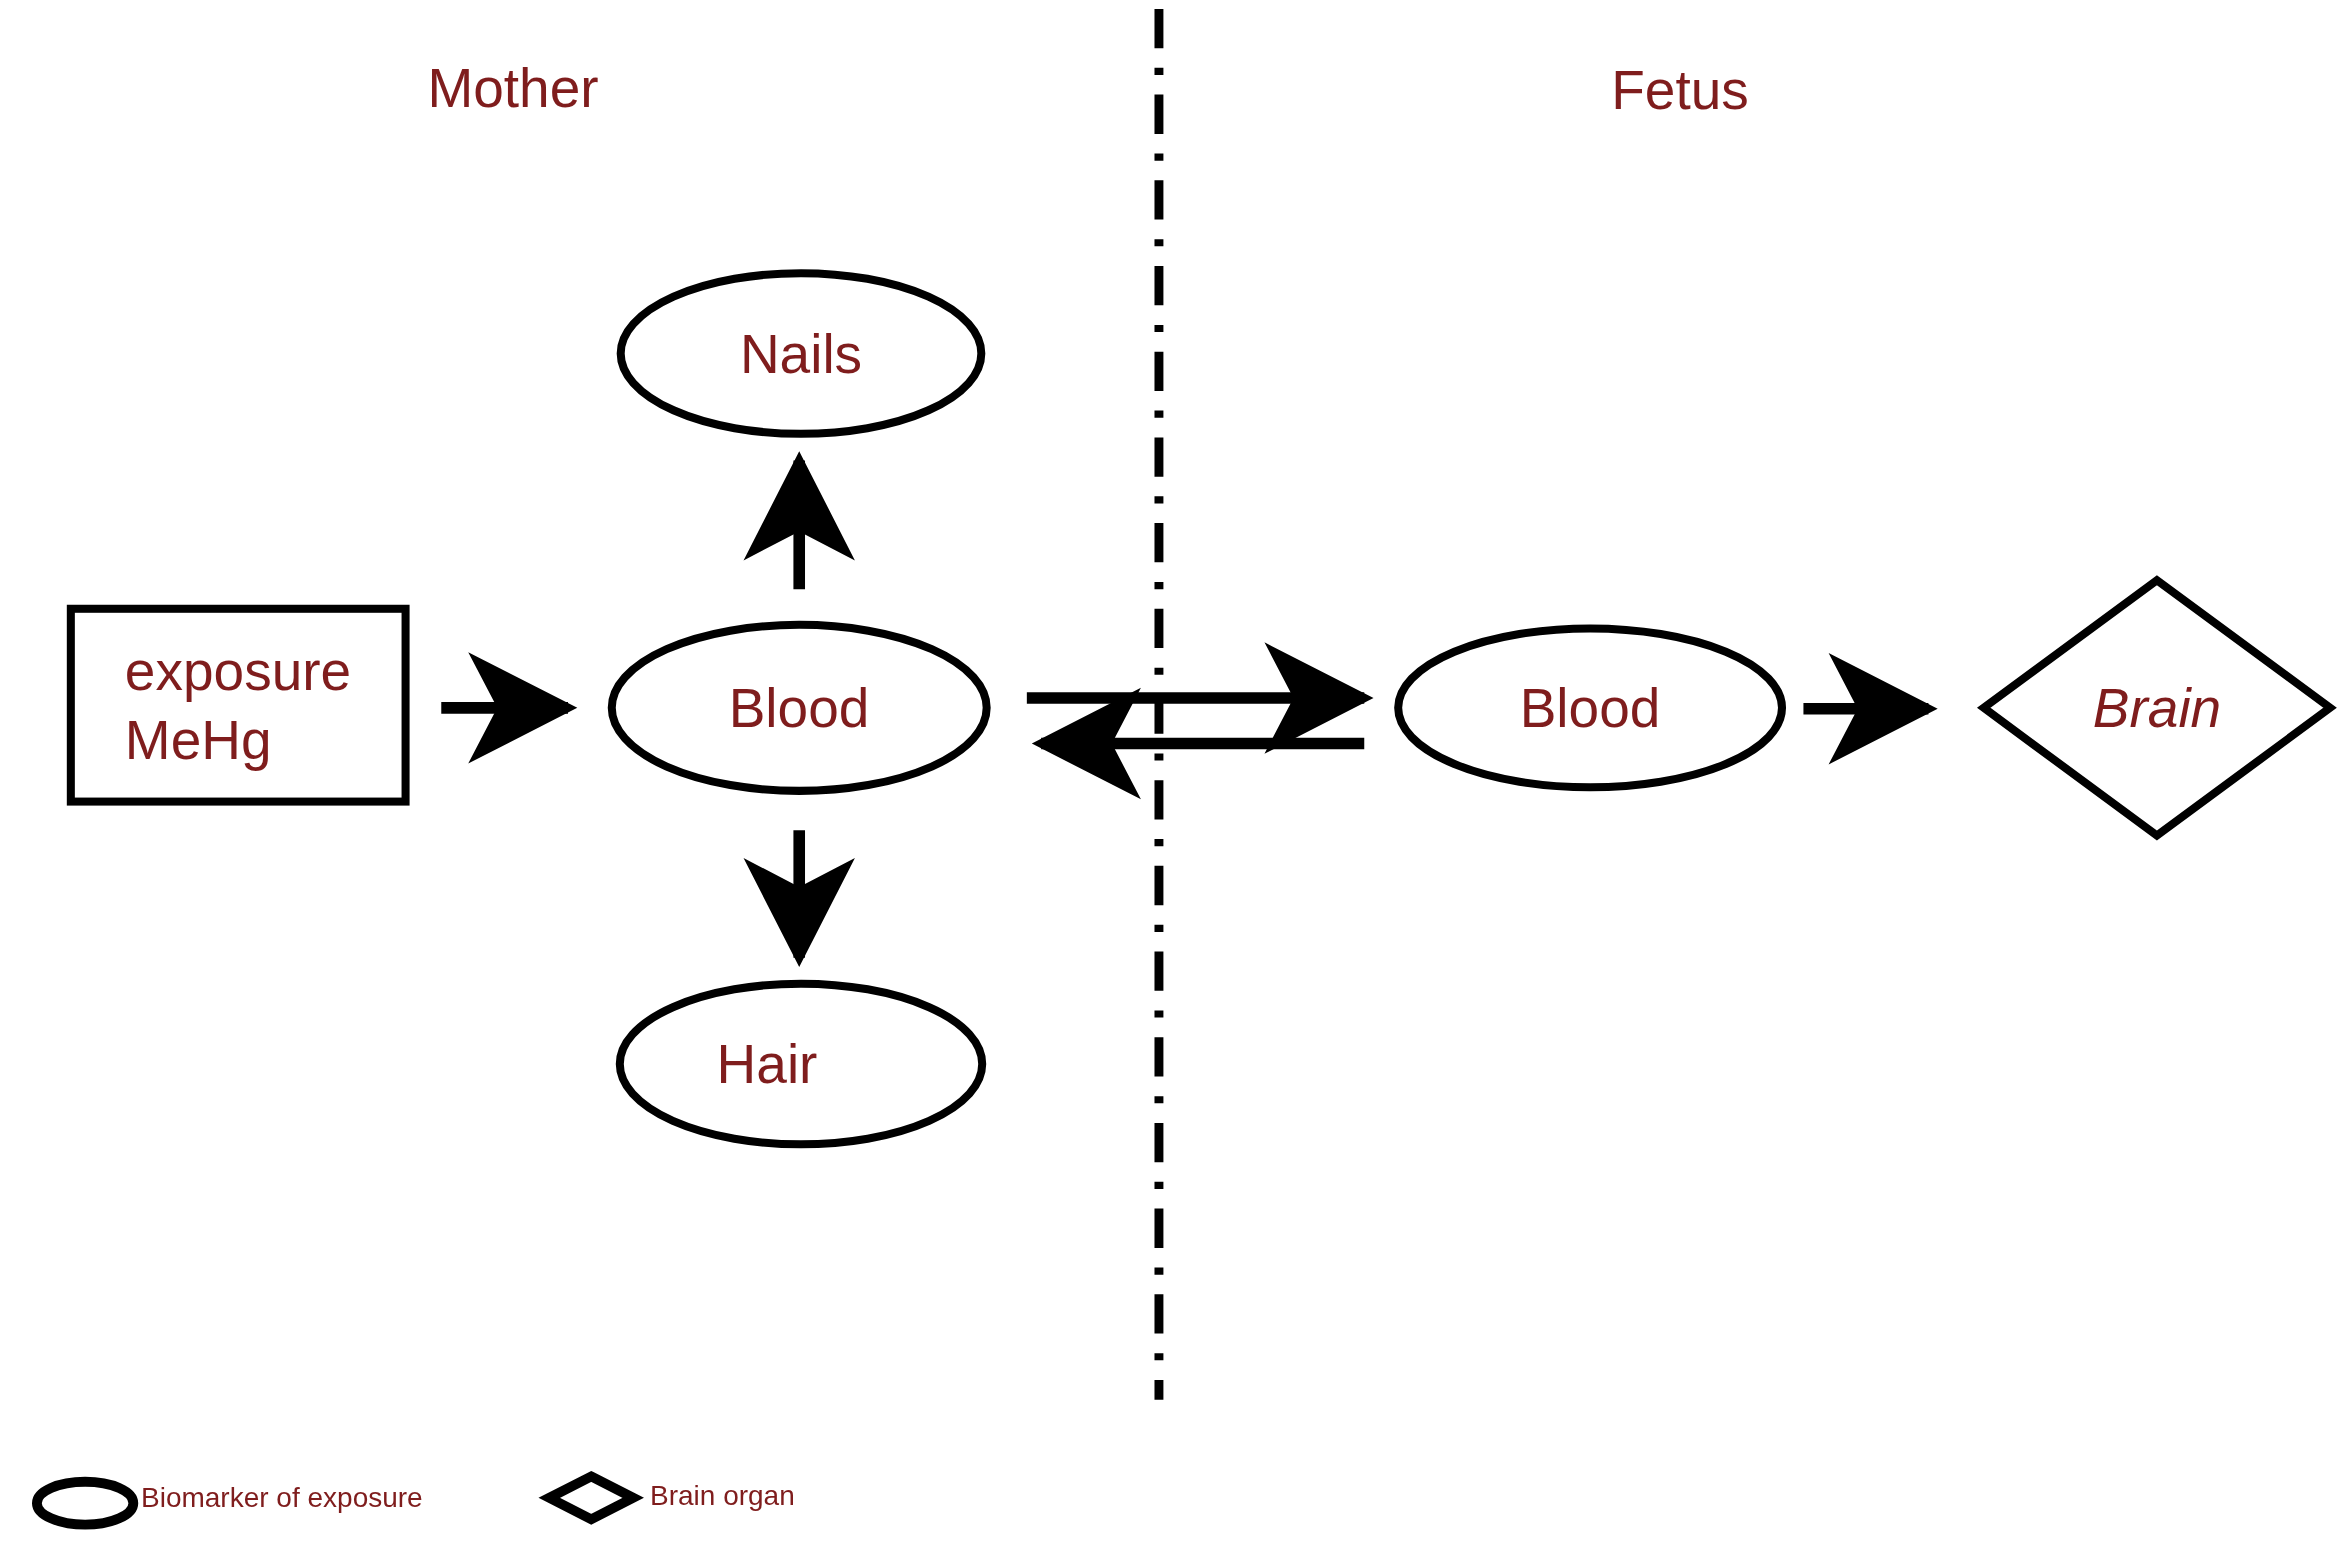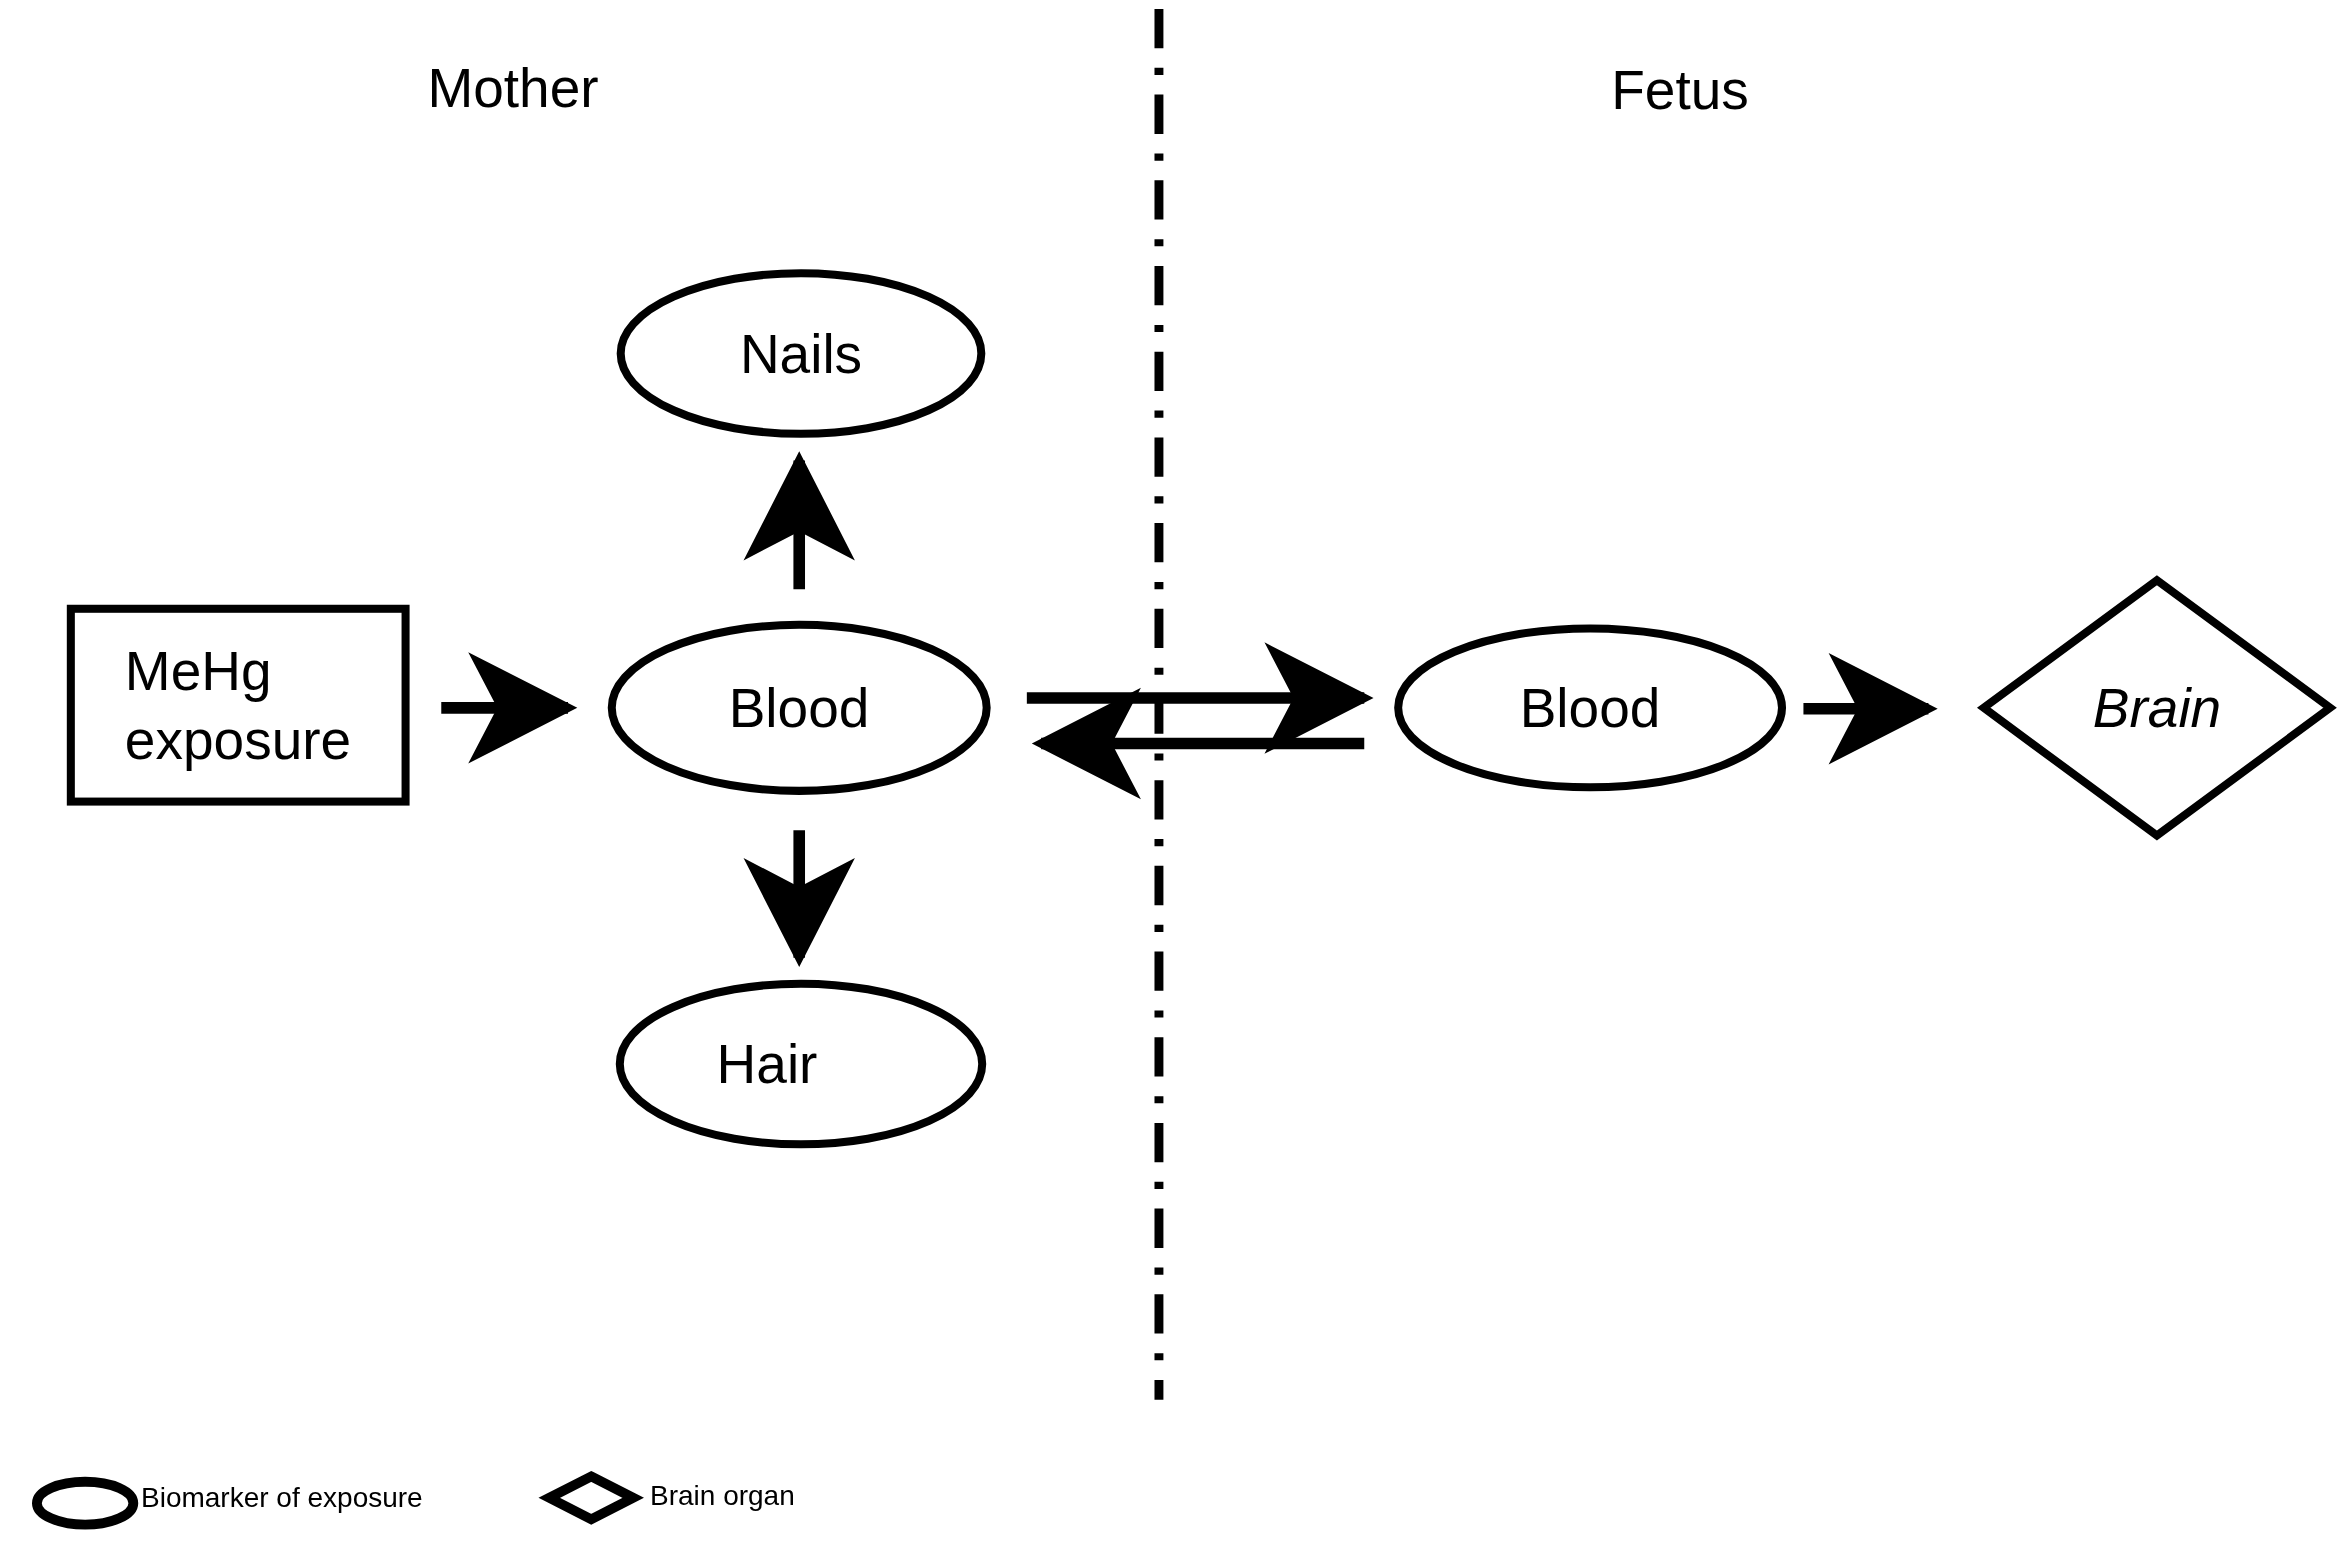--- a/index.html
+++ b/index.html
@@ -23,21 +23,21 @@
     left: 0;
     top: 0;
     width: 2342px;
     height: 1563px;
   }
   .node-label,
   .side-label,
   .legend-label {
     position: absolute;
     white-space: nowrap;
-    color: #000000;
+    color: #7f1d1d;
     line-height: 1;
   }
   .side-label {
     font-size: 55px;
     text-align: center;
   }
   .node-label {
     font-size: 55px;
   }
   .node-label.two-line {
@@ -95,22 +95,22 @@
     <ellipse cx="95" cy="1684" rx="54" ry="24" fill="#ffffff" stroke="#000000" stroke-width="11"></ellipse>
 
     <polygon points="662,1654 709,1678 662,1702 615,1678" fill="#ffffff" stroke="#000000" stroke-width="11"></polygon>
   </svg>
 
   <div class="side-label centered" style="left:513px; top:88px;">Mother</div>
 
   <div class="side-label centered" style="left:1680px; top:90px;">Fetus</div>
 
   <div class="node-label two-line centered" style="left:238px; top:706px;">
+    <div>exposure</div>
     <div>MeHg</div>
-    <div>exposure</div>
   </div>
 
   <div class="node-label centered" style="left:801px; top:354px;">Nails</div>
 
   <div class="node-label centered" style="left:799px; top:708px;">Blood</div>
 
   <div class="node-label centered" style="left:767px; top:1064px;">Hair</div>
 
   <div class="node-label centered" style="left:1590px; top:708px;">Blood</div>
 

